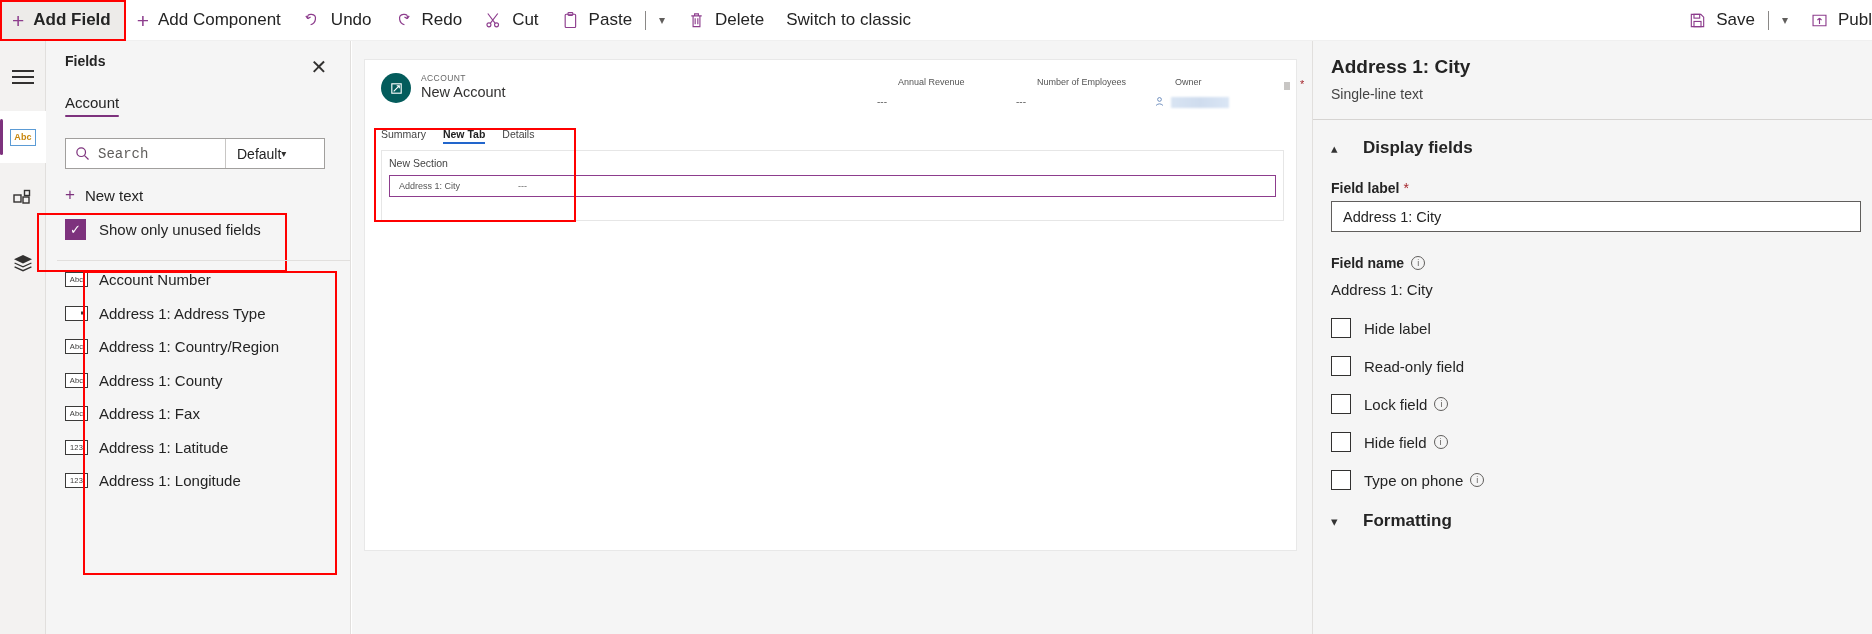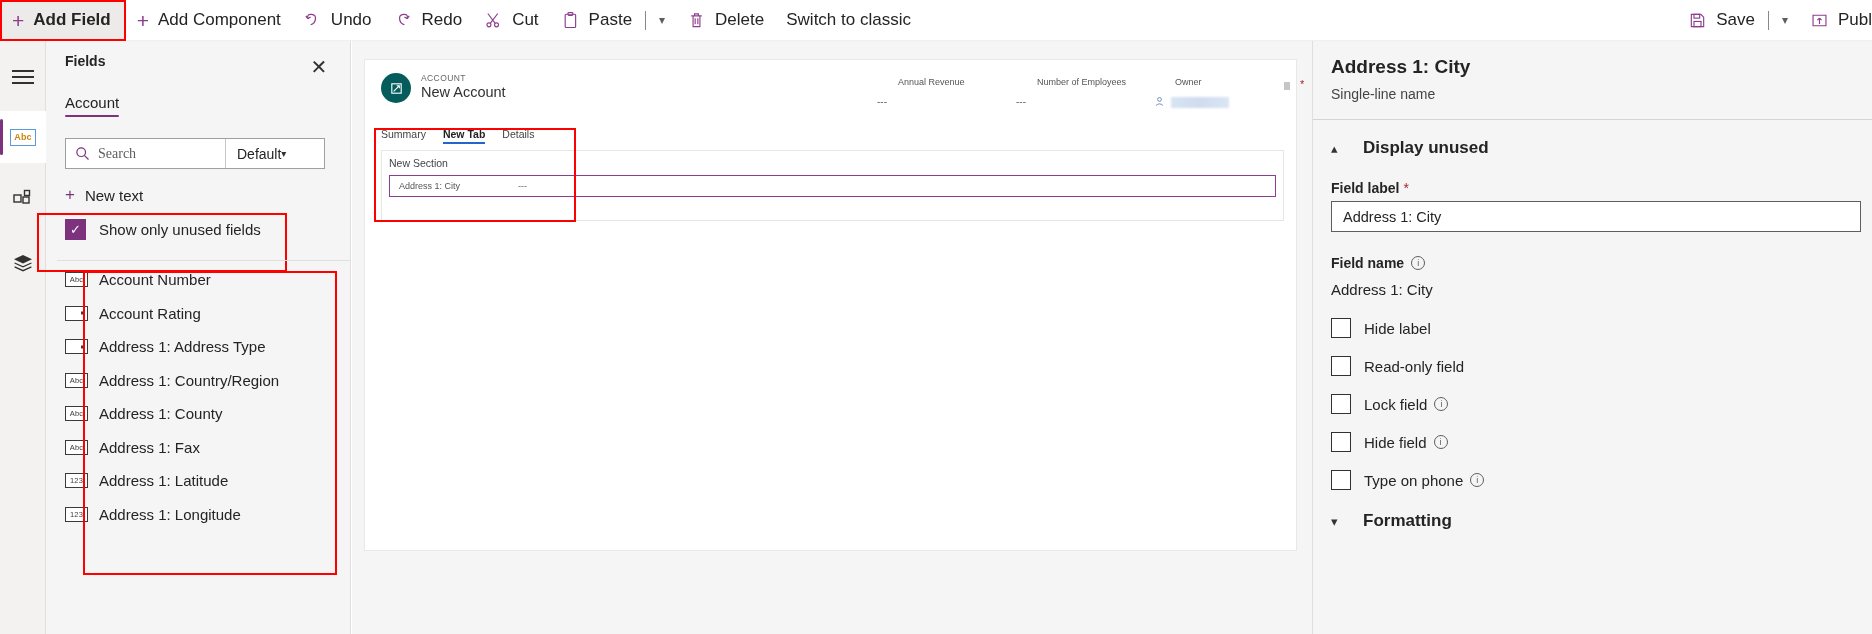--- a/index.html
+++ b/index.html
@@ -103,21 +103,21 @@
     position: absolute; top: 97px; left: 19px;
     width: 260px; height: 31px;
     display: flex; background: #ffffff; border: 1px solid #a19f9d;
   }
   .search-box {
     flex: 1; display: flex; align-items: center; padding-left: 9px; min-width: 0;
   }
   .search-box .mag { color: #7d327d; margin-right: 8px; display: flex; }
   .search-input {
     border: 0; outline: none; background: transparent;
-    font-family: Liberation Serif, serif;
+    font-family: Liberation Mono, monospace;
     font-size: 14px; color: #605e5c; width: 100%;
   }
   .search-input::placeholder { color: #605e5c; }
   .filter-drop {
     width: 99px; border-left: 1px solid #c8c6c4;
     display: flex; align-items: center; 
     padding: 0 9px 0 11px; cursor: pointer;
     font-size: 14px; color: #242424;
   }
   .filter-drop .cv { color: #323130; font-size: 10px; }
@@ -498,24 +498,20 @@
       <span class="unused-label">Show only unused fields</span>
     </div>
     <div class="redbox-unused"></div>
 
     <div class="list-divider"></div>
 
     <div class="field-list" id="field-list">
         <div class="field-item">
           <span class="ftype">Abc</span>
           <span class="field-label">Account Number</span>
-        </div>
-        <div class="field-item">
-          <span class="ftype opt"></span>
-          <span class="field-label">Account Rating</span>
         </div>
         <div class="field-item">
           <span class="ftype opt"></span>
           <span class="field-label">Address 1: Address Type</span>
         </div>
         <div class="field-item">
           <span class="ftype">Abc</span>
           <span class="field-label">Address 1: Country/Region</span>
         </div>
         <div class="field-item">
@@ -596,26 +592,26 @@
 
       <div class="canvas-scroll"></div>
       <div class="canvas-scroll-thumb"></div>
     </div>
     <div class="redbox-section"></div>
   </div>
 
   <div class="props">
     <div class="props-head">
       <div class="props-title">Address 1: City</div>
-      <div class="props-sub">Single-line name</div>
+      <div class="props-sub">Single-line text</div>
     </div>
 
     <div class="accordion" style="top:97px;">
       <span class="chev">▴</span>
-      <span class="acc-title">Display unused</span>
+      <span class="acc-title">Display fields</span>
     </div>
 
     <div class="prop-label" style="top:139px;">
       <span>Field label</span>
       <span class="star">*</span>
     </div>
     <input class="text-input" style="top: 160px;" type="text" value="Address 1: City">
 
     <div class="prop-label" style="top:214px;">
       <span>Field name</span>

